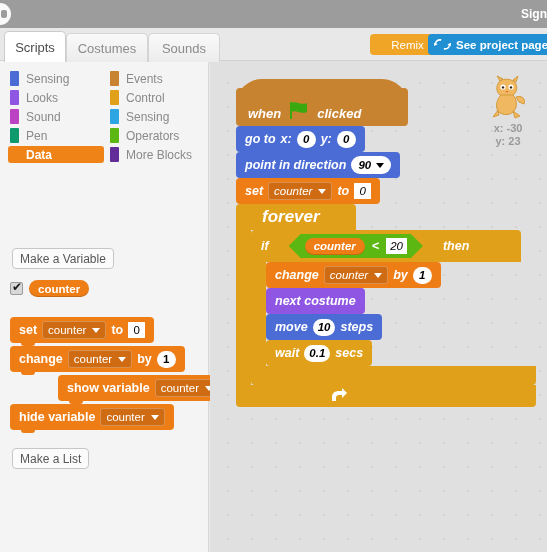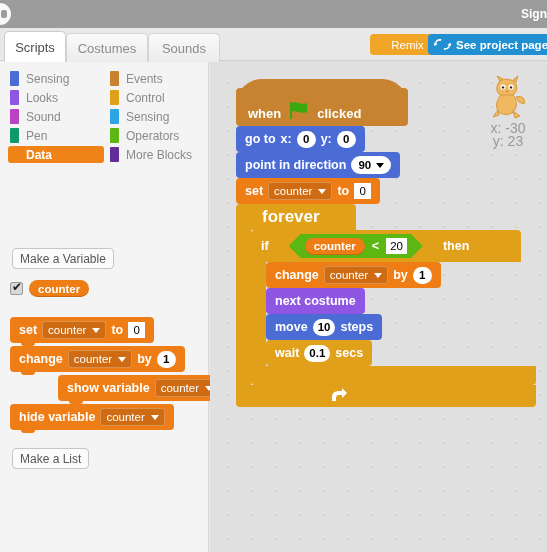--- a/index.html
+++ b/index.html
@@ -188,29 +188,29 @@
     position: absolute; left: 210px; top: 61px; width: 337px; height: 491px;
     background-color: #e0e0e0;
     background-image: radial-gradient(#d2d2d2 1px, transparent 1.2px);
     background-size: 24px 24px;
     background-position: 6px 10px;
     overflow: hidden;
   }
 
   .sprite-info {
     position: absolute; right: 8px; top: 14px; width: 62px;
-    text-align: center; color: #9a9a9a; font-size: 14px; line-height: 13px;
+    text-align: center; color: #9a9a9a; font-size: 11px; line-height: 13px; font-weight: bold;
   }
   .sprite-cat {
     width: 38px; height: 44px; margin: 0 auto 3px;
     position: relative;
   }
 
   
-  .stack { position: absolute; left: 26px; top: 27px; }
+  .stack { position: absolute; left: 26px; top: 27px; font-style: italic; }
 
   .hat {
     position: relative; width: 172px; height: 38px;
     background: #c88330; border-radius: 4px;
     display: flex; align-items: flex-end; padding: 0 0 5px 12px;
     gap: 7px; color: #fff; font-size: 13px; font-weight: bold;
   }
   .hat::before {
     content: ""; position: absolute; left: 0; top: -9px;
     width: 172px; height: 26px; background: #c88330;

